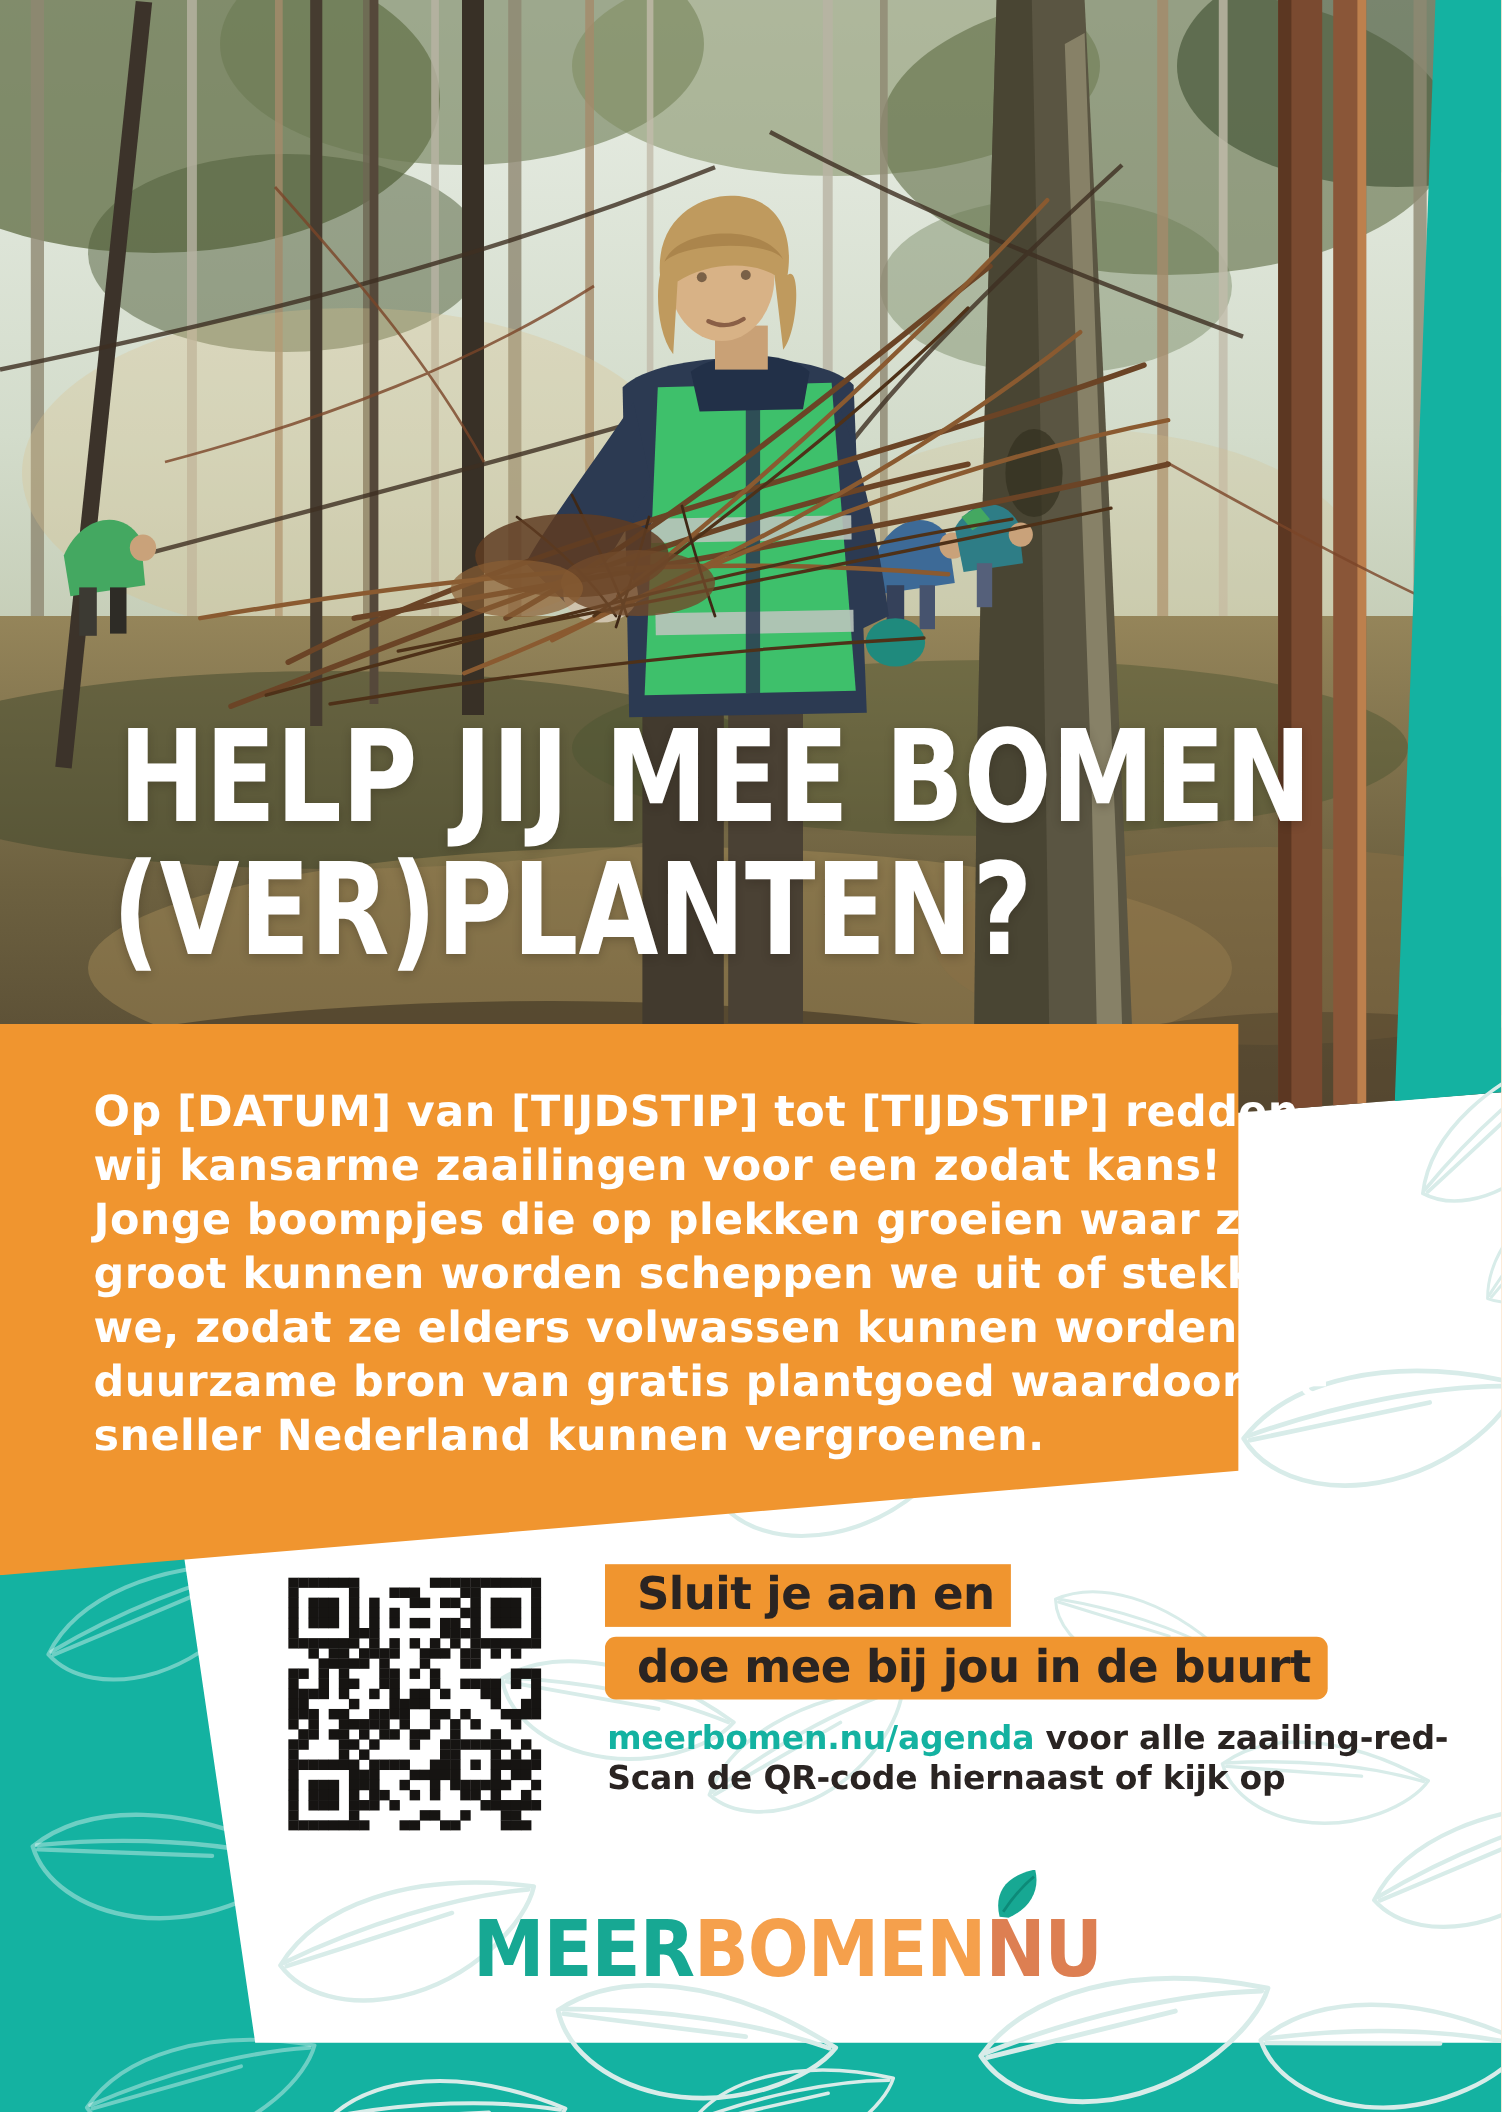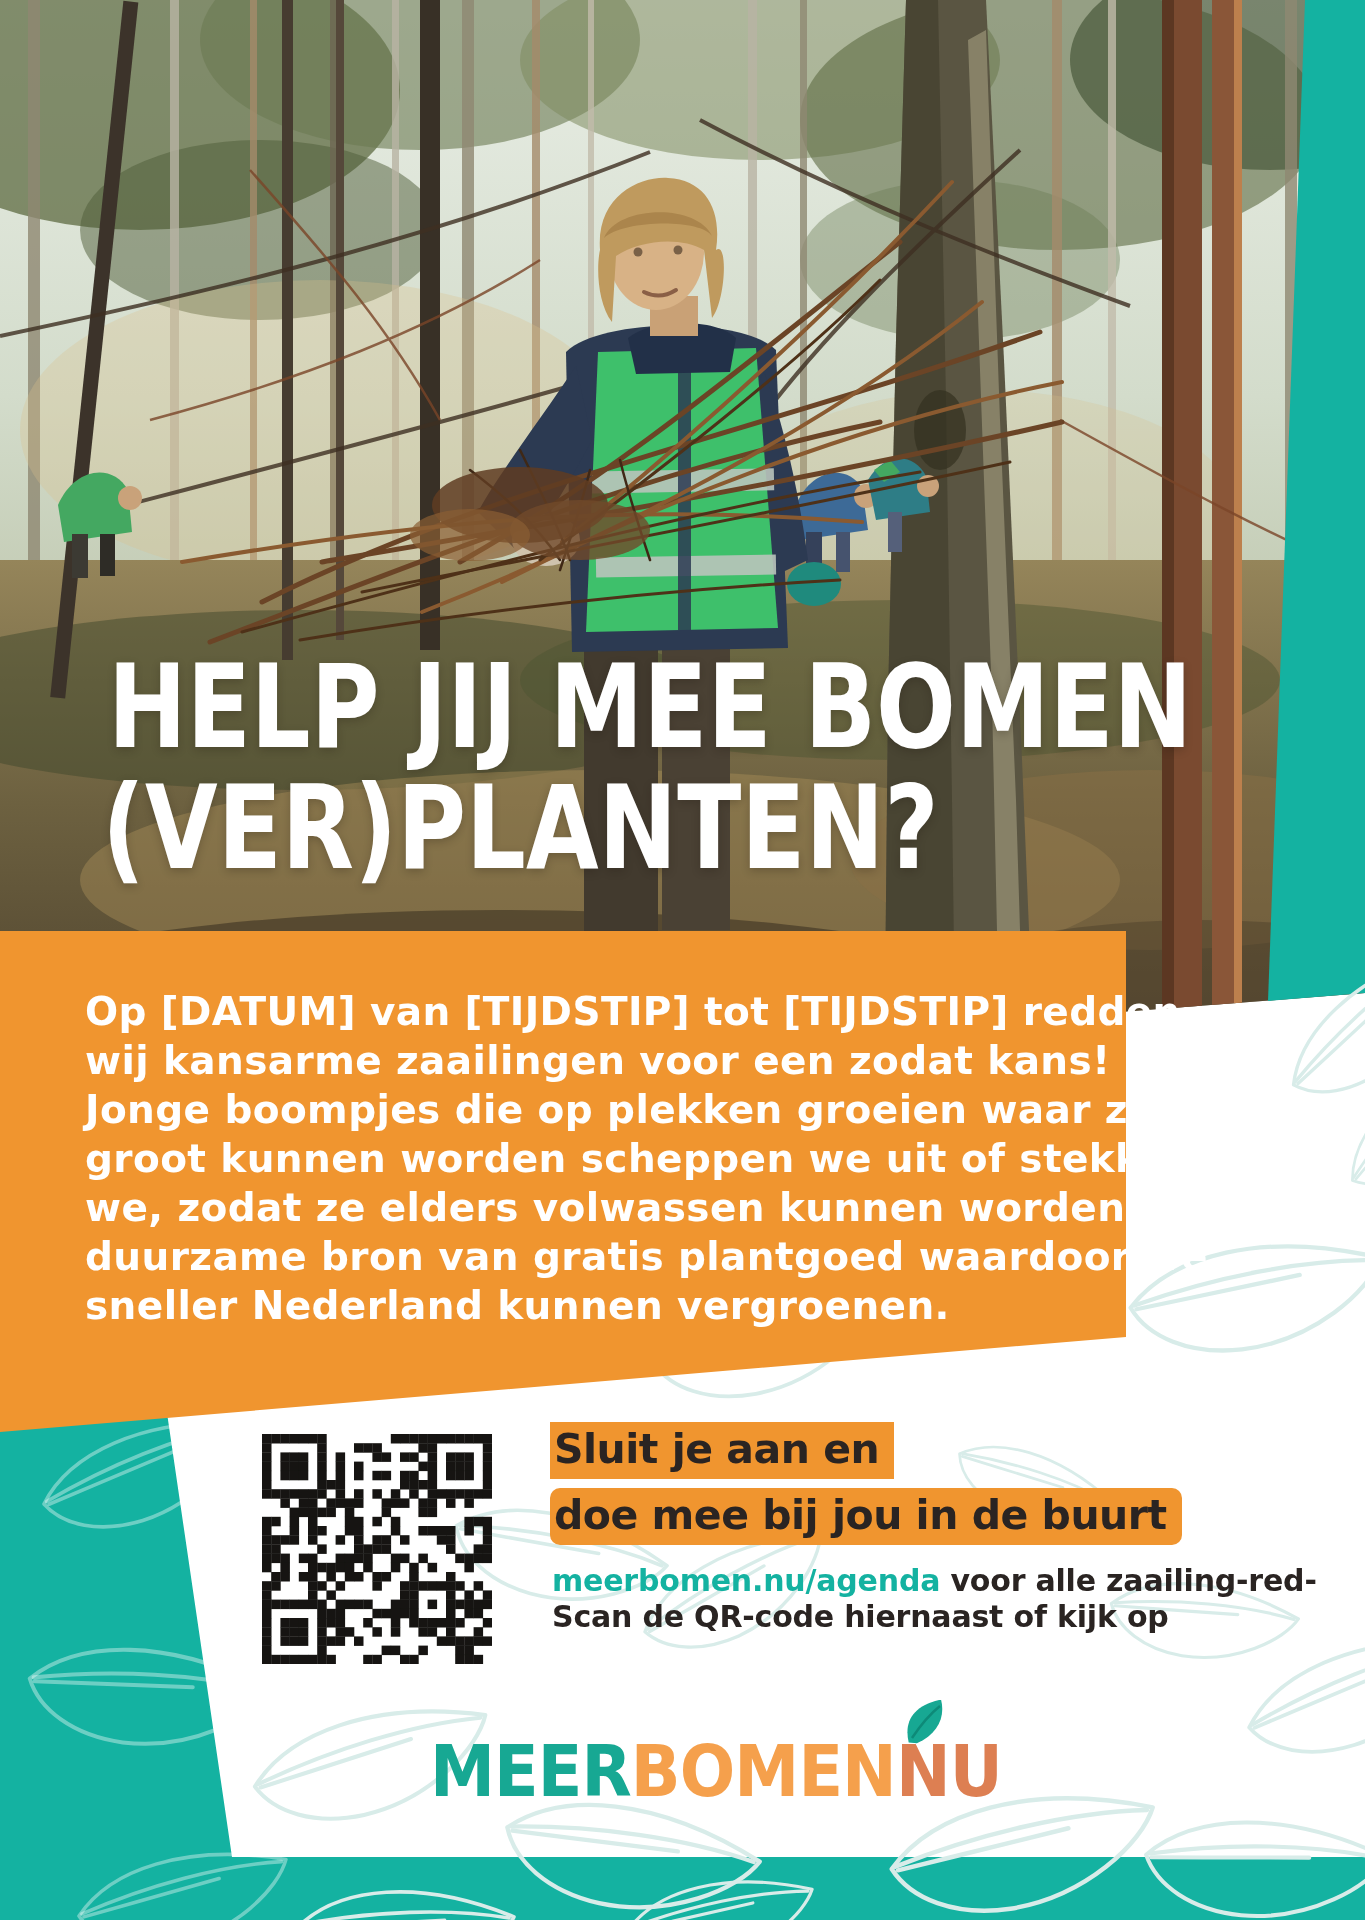--- a/index.html
+++ b/index.html
@@ -32,21 +32,21 @@
   .leafLayer{z-index:3;pointer-events:none;}
   .leaf-light{stroke:#d8ece9;}
   .leaf-onteal{stroke:rgba(255,255,255,.38);}
   .leafLayer use{fill:none;stroke-width:4.5;stroke-linecap:round;stroke-linejoin:round;}
 
   
   .qr{left:262px;top:1434px;z-index:6;}
 
   
   .cta{z-index:6;background:#f0952f;color:#2a2422;font-weight:bold;font-size:41px;line-height:1;
-       padding:7px 15px 9px 4px;white-space:nowrap;letter-spacing:-.5px;}
+       padding:7px 15px 9px 29px;white-space:nowrap;letter-spacing:-.5px;}
   .cta1{left:550px;top:1422px;}
   .cta2{left:550px;top:1488px;border-radius:10px;}
   .scan{left:552px;top:1563px;z-index:6;color:#2a2422;font-weight:bold;font-size:30px;
         line-height:36px;letter-spacing:-.2px;white-space:nowrap;}
   .scan .link{color:#14b2a1;}
 
   
   .logo{left:430px;top:1736px;z-index:6;font-weight:bold;font-size:71px;line-height:1;
         letter-spacing:-1px;white-space:nowrap;transform:scaleX(.92);transform-origin:left top;}
   .logo .p1{color:#17a893;}

